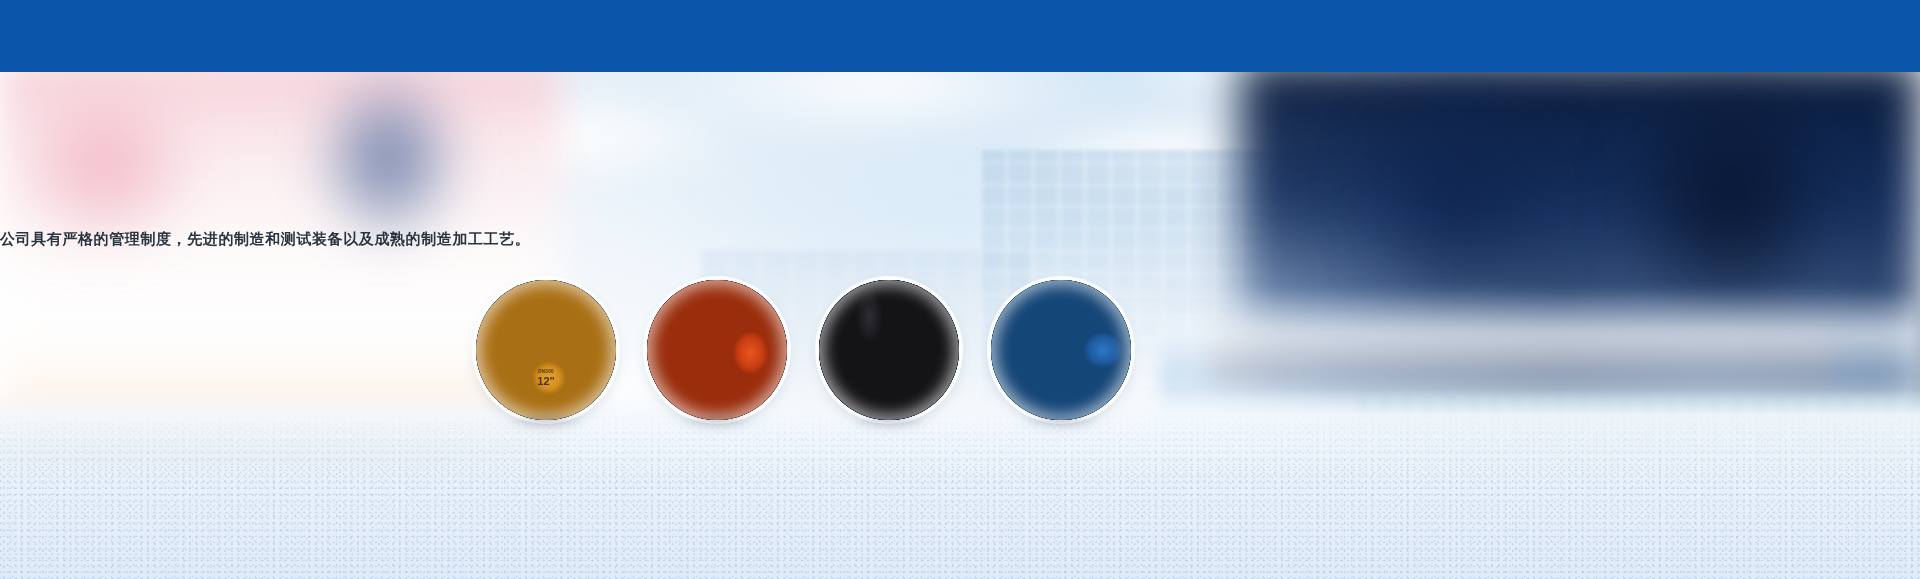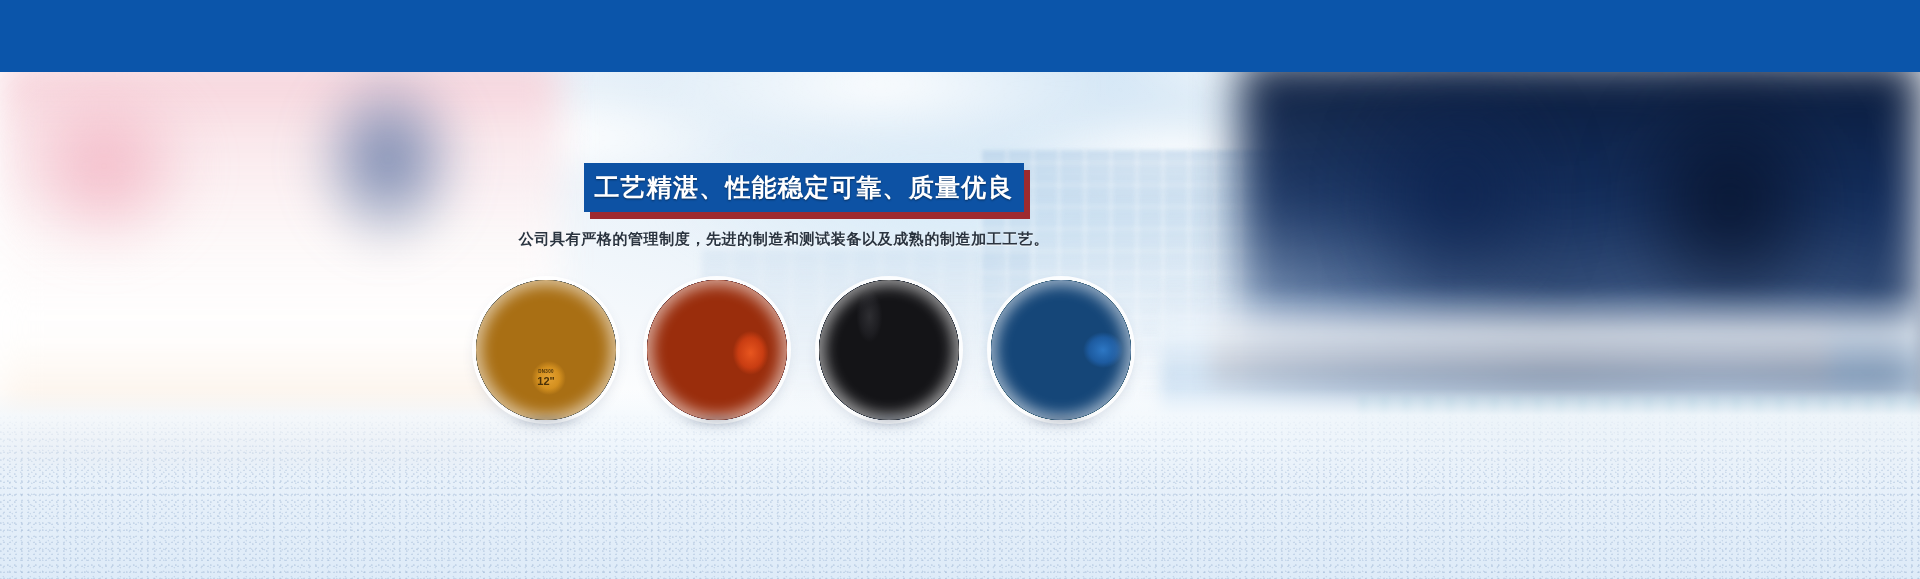--- a/index.html
+++ b/index.html
@@ -160,21 +160,21 @@
     font-size:25px;
     font-weight:bold;
     letter-spacing:1.2px;
     white-space:nowrap;
     text-shadow:0 1px 2px rgba(0,0,0,.45);
   }
 
   
   .subtitle{
     position:absolute;left:0;top:230px;width:1568px;
-    text-align:center;
+    text-align:left;
     z-index:30;
     color:#2a3440;
     font-size:15px;
     font-weight:bold;
     letter-spacing:.6px;
     text-shadow:0 1px 1px rgba(255,255,255,.85);
   }
 
   
   .circles{
@@ -299,26 +299,20 @@
     <div class="warm-r"></div>
     <div class="streaks-r"></div>
     <div class="rail-r"></div>
 
     <div class="ground"></div>
     <div class="grain"></div>
   </div>
 
   <div class="topbar"></div>
 
-  <div class="headline-wrap">
-    <div class="headline-accent"></div>
-    <div class="headline-box">
-      <span class="headline-text">工艺精湛、性能稳定可靠、质量优良</span>
-    </div>
-  </div>
 
   <div class="subtitle">公司具有严格的管理制度，先进的制造和测试装备以及成熟的制造加工工艺。</div>
 
   <div class="circles">
 
     <div class="circle-item c1">
       <div class="circle">
         <div class="ph1">
           <div class="lbl">
             <small>DN300</small>

